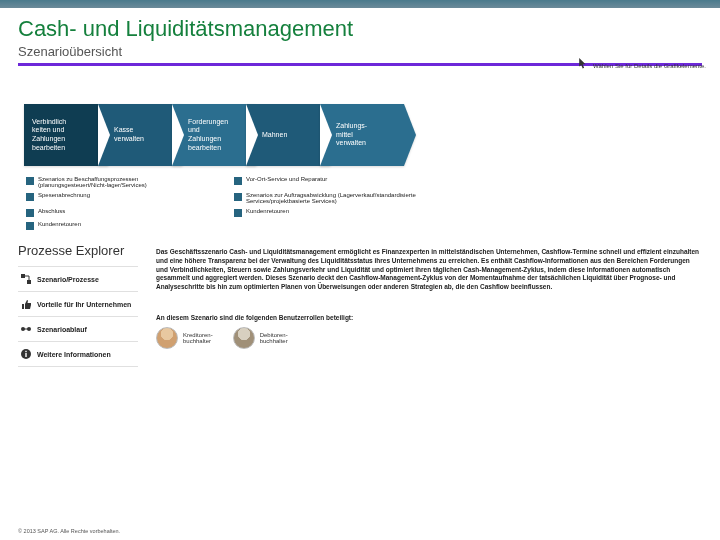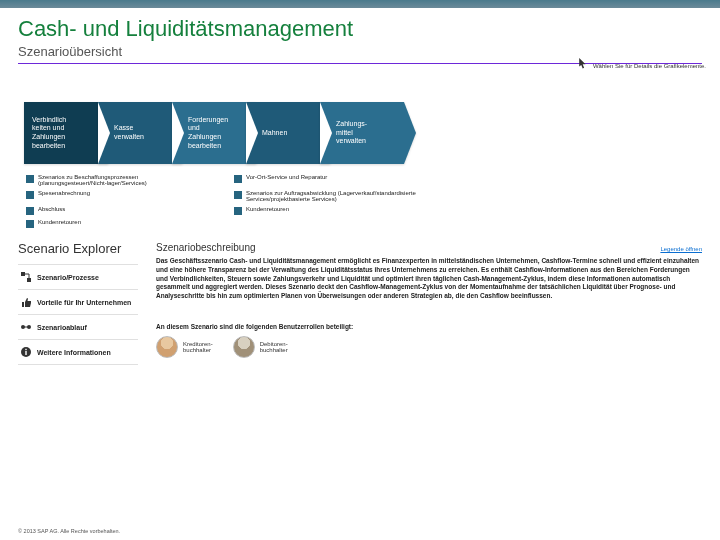--- a/index.html
+++ b/index.html
@@ -1,20 +1,20 @@
 <!DOCTYPE html>
 <html><head>
 <meta charset="utf-8">
 <style>
   * { box-sizing: border-box; margin: 0; padding: 0; }
   body { font-family: Arial, Helvetica, sans-serif; width: 720px; height: 540px; background: #fff; color: #333; position: relative; }
   .topbar { height: 8px; background: linear-gradient(to bottom, #4a7a8c, #6b8a99); }
   .header { padding: 8px 18px 0; }
   .title { font-size: 22px; font-weight: 300; color: #15803d; }
-  .subtitle { font-size: 13px; color: #555; margin-top: 2px; border-bottom: 1px solid #6d28d9; padding-bottom: 4px; }
+  .subtitle { font-size: 13px; color: #555; margin-top: 2px; border-bottom: 3px solid #6d28d9; padding-bottom: 4px; }
   .hint { position: absolute; right: 14px; top: 56px; font-size: 6px; color: #333; display: flex; align-items: center; gap: 4px; }
   .hint-icon svg { width: 14px; height: 18px; }
   .chevrons { display: flex; gap: 0; margin: 38px 0 0 24px; height: 62px; align-items: stretch; }
   .chev { position: relative; background: #2b6e8f; color: #fff; font-size: 7px; line-height: 1.25; display: flex; align-items: center; padding: 0 6px 0 16px; width: 84px; margin-left: -10px; filter: drop-shadow(0 1px 1px rgba(0,0,0,0.15)); }
   .chev:first-child { margin-left: 0; padding-left: 8px; }
   .chev.alt { background: #1f5a78; }
   .chev.hilite { background: #0f3d52; }
   .chev::after { content: ""; position: absolute; right: -12px; top: 0; border-top: 31px solid transparent; border-bottom: 31px solid transparent; border-left: 12px solid #2b6e8f; }
   .chev.alt::after { border-left-color: #1f5a78; }
   .chev.hilite::after { border-left-color: #0f3d52; }
@@ -124,21 +124,21 @@
   <div class="legend-row">
     <div class="legend-item">
         <span class="swatch"></span>
         <span>Kundenretouren</span>
       </div>
   </div>
 </div>
 
 <div class="explorer">
   <div class="exp-left">
-    <div class="exp-title">Scenario Explorer</div>
+    <div class="exp-title">Prozesse Explorer</div>
     <ul class="exp-nav">
       <li>
         <span class="nicon">
             <svg viewBox="0 0 12 12">
               <rect x="1" y="1" width="4" height="4" fill="#333"></rect>
               <rect x="7" y="7" width="4" height="4" fill="#333"></rect>
               <path d="M5 3h4v4" stroke="#333" fill="none"></path>
             </svg>
           </span>
         <span>Szenario/Prozesse</span>
@@ -168,24 +168,20 @@
               <rect x="5.3" y="5" width="1.4" height="4" fill="#fff"></rect>
               <rect x="5.3" y="2.8" width="1.4" height="1.4" fill="#fff"></rect>
             </svg>
           </span>
         <span>Weitere Informationen</span>
       </li>
     </ul>
   </div>
 
   <div class="exp-right">
-    <div class="desc-head">
-      <span class="desc-title">Szenariobeschreibung</span>
-      <span class="desc-link">Legende öffnen</span>
-    </div>
     <div class="desc-body">Das Geschäftsszenario Cash- und Liquiditätsmanagement ermöglicht es Finanzexperten in mittelständischen Unternehmen, Cashflow-Termine schnell und effizient einzuhalten und eine höhere Transparenz bei der Verwaltung des Liquiditätsstatus ihres Unternehmens zu erreichen. Es enthält Cashflow-Informationen aus den Bereichen Forderungen und Verbindlichkeiten, Steuern sowie Zahlungsverkehr und Liquidität und optimiert ihren täglichen Cash-Management-Zyklus, indem diese Informationen automatisch gesammelt und aggregiert werden. Dieses Szenario deckt den Cashflow-Management-Zyklus von der Momentaufnahme der tatsächlichen Liquidität über Prognose- und Analyseschritte bis hin zum optimierten Planen von Überweisungen oder anderen Strategien ab, die den Cashflow beeinflussen.</div>
     <div class="roles-label">An diesem Szenario sind die folgenden Benutzerrollen beteiligt:</div>
     <div class="roles">
       <div class="role">
         <span class="avatar"></span>
         <span style="white-space:pre-line">Kreditoren-
 buchhalter</span>
       </div>
       <div class="role">
         <span class="avatar b"></span>

